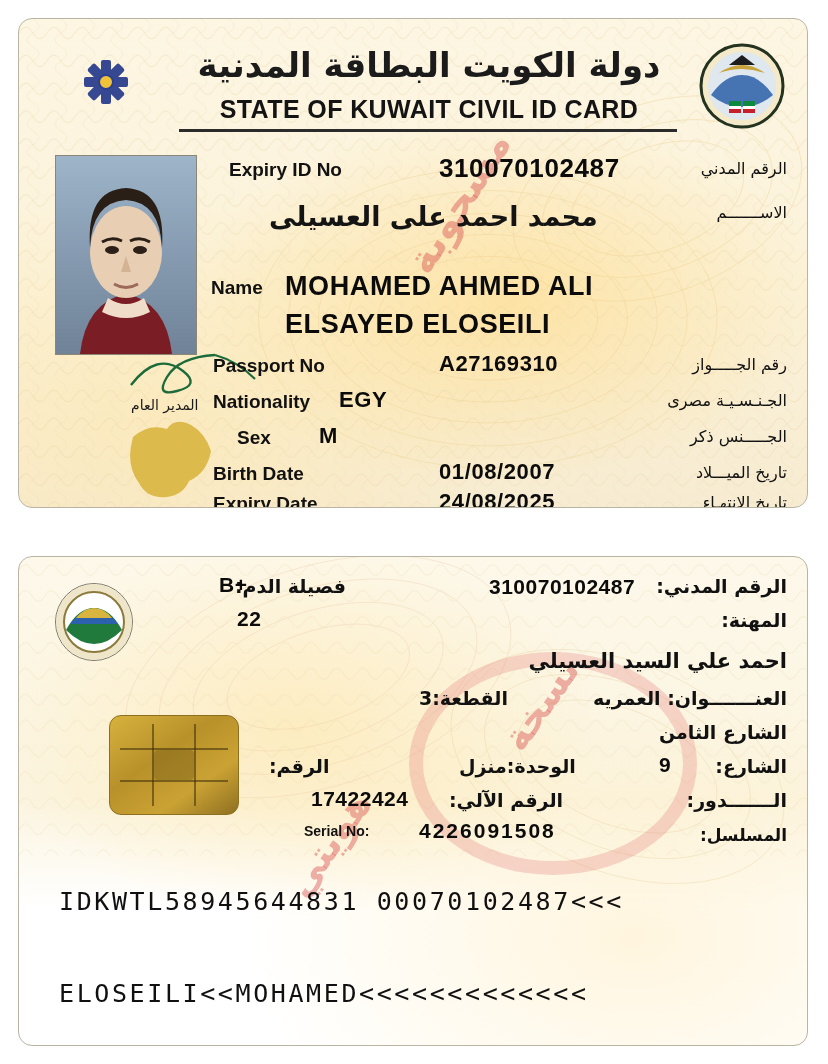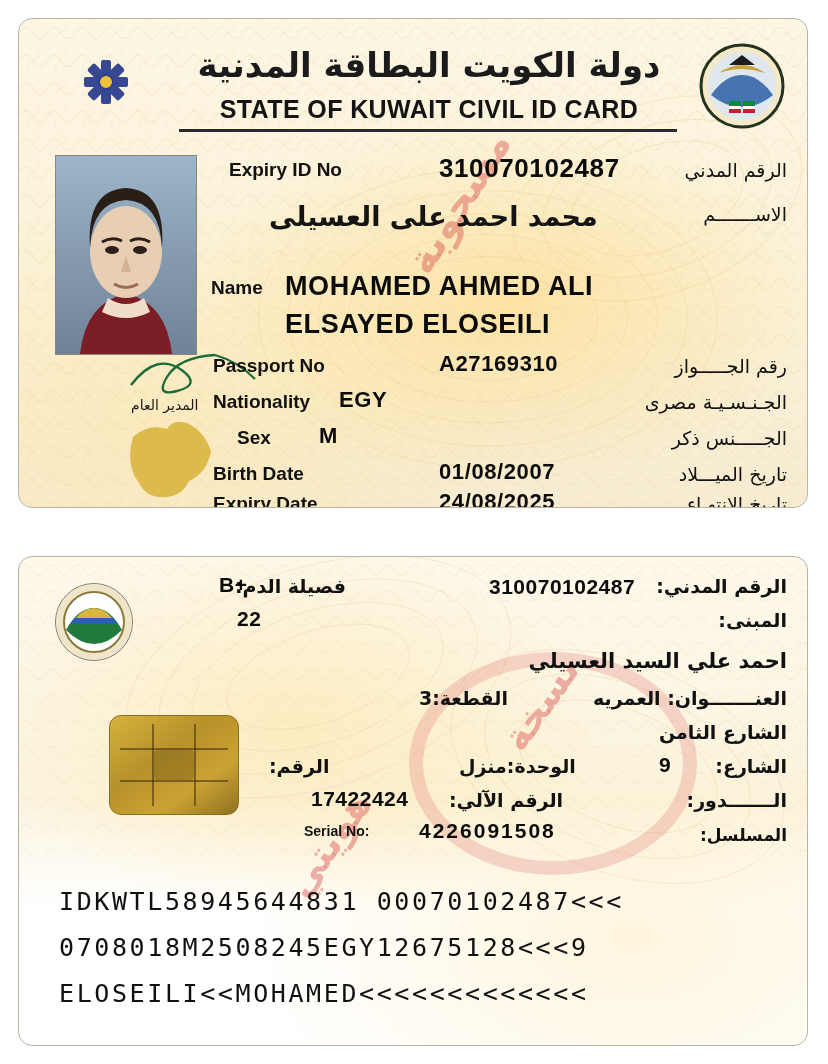--- a/index.html
+++ b/index.html
@@ -140,21 +140,21 @@
     color: #111;
   }
   .val {
     font-size: 22px;
     font-weight: bold;
     color: #0b0b0b;
     letter-spacing: 0.6px;
   }
   .lbl-ar {
     font-family: "DejaVu Sans", sans-serif;
-    font-size: 19px;
+    font-size: 16px;
     color: #111;
     direction: rtl;
     text-align: center;
     position: absolute;
     right: 20px;
   }
   .ar-name {
     position: absolute;
     font-family: "DejaVu Sans", sans-serif;
     font-size: 27px;
@@ -444,21 +444,21 @@
     <div class="wm wm-back2">هويتي</div>
     <div class="ring" style="left:390px; top:95px; width:260px; height:195px;"></div>
 
     <div class="b-ar" style="right:20px; top:18px;">الرقم المدني:</div>
     <div class="b-val" style="left:470px; top:18px;">310070102487</div>
 
     <div class="b-ar" style="left:216px; top:18px;">فصيلة الدم:</div>
     <div class="b-val" style="left:200px; top:16px;">B+</div>
     <div class="b-val" style="left:218px; top:50px;">22</div>
 
-    <div class="b-ar" style="right:20px; top:52px;">المبنى:</div>
+    <div class="b-ar" style="right:20px; top:52px;">المهنة:</div>
 
     <div class="b-ar" style="right:20px; top:92px; font-size:21px;">احمد علي السيد العسيلي</div>
 
     <div class="b-ar" style="right:20px; top:130px;">العنـــــــوان: العمريه</div>
     <div class="b-ar" style="left:400px; top:130px;">القطعة:3</div>
 
     <div class="b-ar" style="right:20px; top:164px;">الشارع الثامن</div>
 
     <div class="b-ar" style="right:20px; top:198px;">الشارع:</div>
     <div class="b-val" style="left:640px; top:196px;">9</div>
@@ -467,17 +467,16 @@
 
     <div class="b-ar" style="right:20px; top:232px;">الـــــــدور:</div>
     <div class="b-ar" style="left:430px; top:232px;">الرقم الآلي:</div>
     <div class="b-val" style="left:292px; top:230px;">17422424</div>
 
     <div class="b-ar" style="right:20px; top:268px; font-size:17px;">المسلسل:</div>
     <div class="b-val" style="left:400px; top:262px; letter-spacing:2px;">4226091508</div>
     <div class="b-en" style="left:285px; top:266px;">Serial No:</div>
 
     <div class="mrz mrz1">IDKWTL58945644831 00070102487&lt;&lt;&lt;</div>
-    <div class="mrz mrz2">0708018M2508245EGY12675128&lt;&lt;&lt;9</div>
     <div class="mrz mrz3">ELOSEILI&lt;&lt;MOHAMED&lt;&lt;&lt;&lt;&lt;&lt;&lt;&lt;&lt;&lt;&lt;&lt;&lt;</div>
   </div>
 
 </div>
 
 </body></html>

